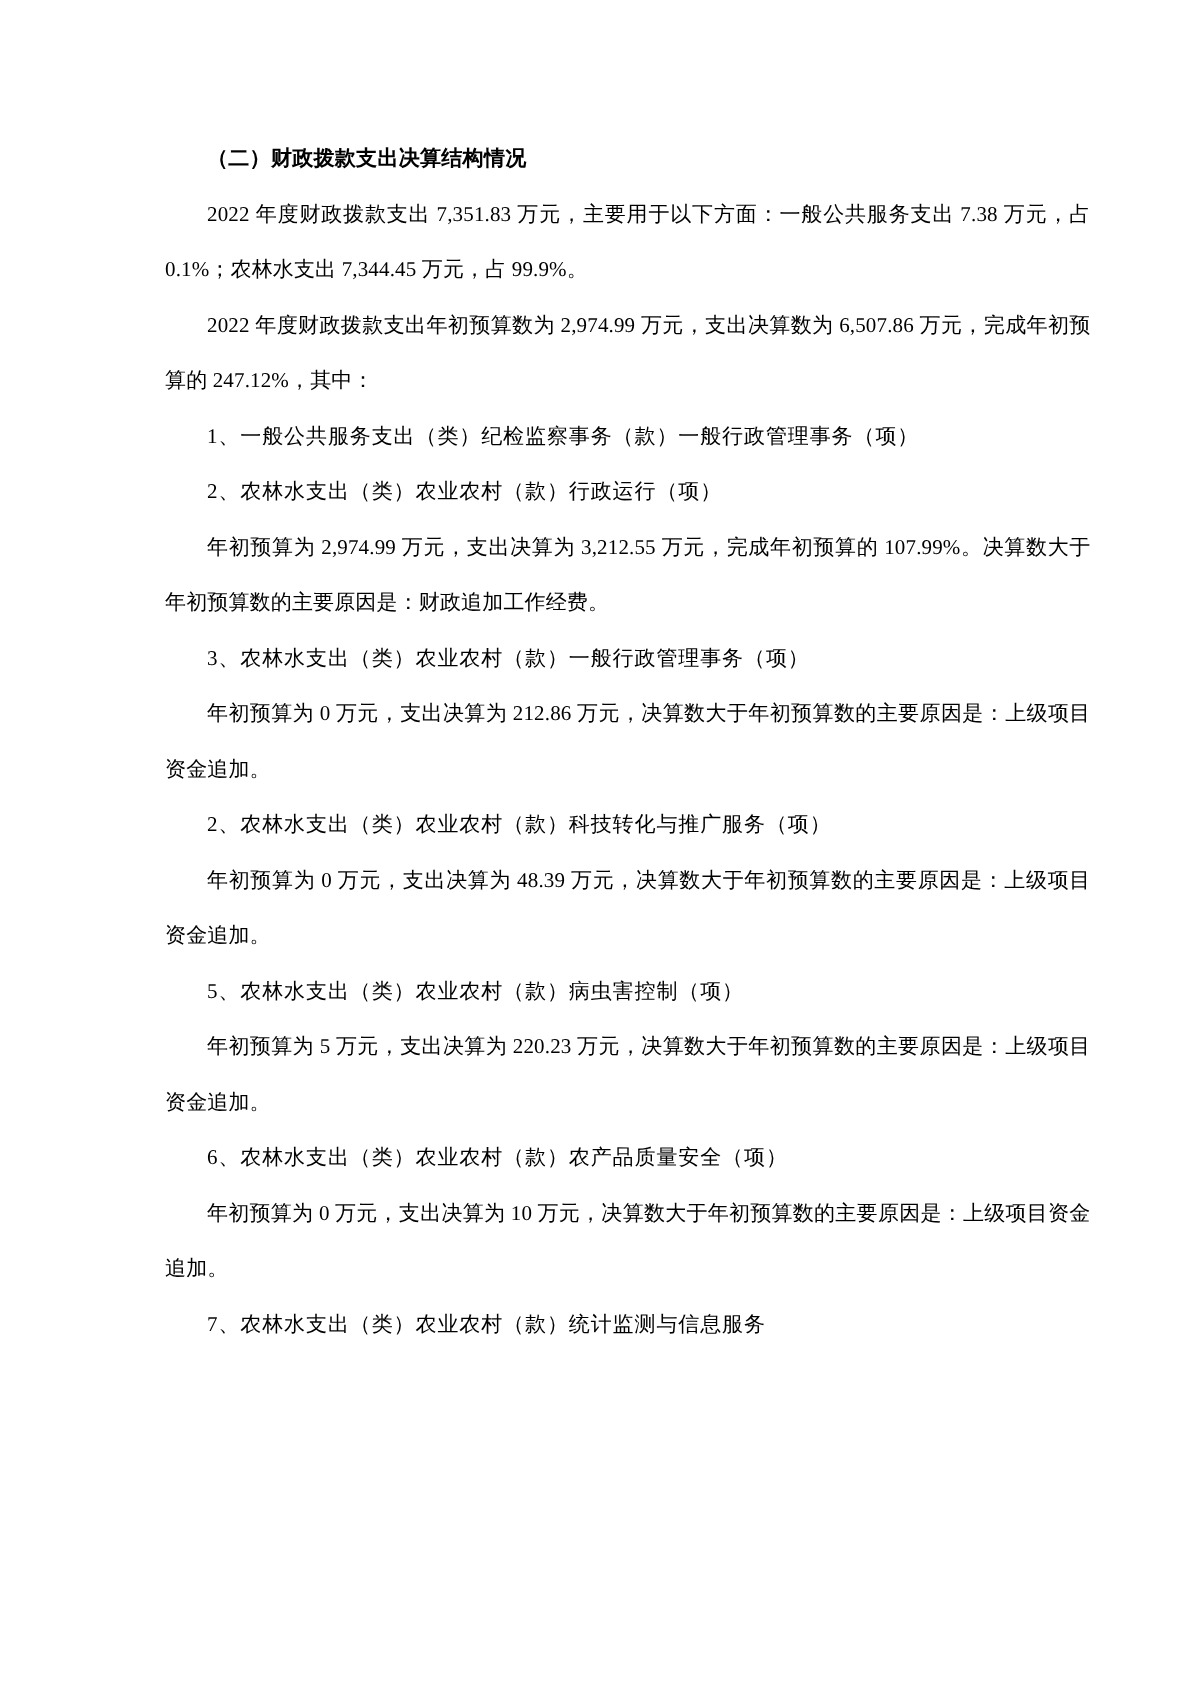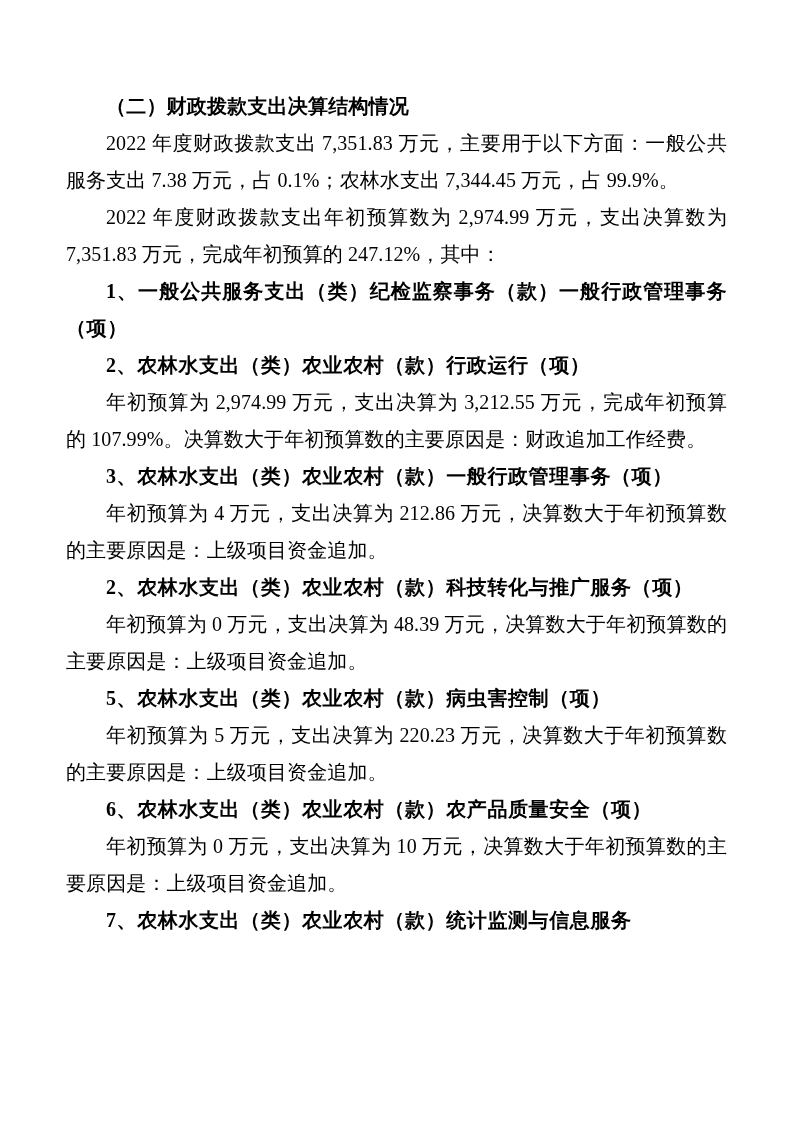--- a/index.html
+++ b/index.html
@@ -16,63 +16,64 @@
   }
   .page {
     position: relative;
     width: 793px;
     height: 1122px;
     box-sizing: border-box;
     padding: 88px 66px 60px 66px;
     background: #ffffff;
   }
   .doc-body {
-    font-size: 20px;
+    font-size: 14px;
     line-height: 37px;
     text-align: justify;
     text-justify: inter-ideograph;
+    margin-left: 44px;
   }
   p {
     margin: 0;
     padding: 0;
   }
   .heading {
     font-weight: bold;
     text-indent: 2em;
     letter-spacing: 0.2px;
   }
   .heading-sub {
-    font-weight: bold;
+    font-weight: normal;
     text-indent: 2em;
     letter-spacing: 0.6px;
   }
   .para {
     text-indent: 2em;
     letter-spacing: 0.1px;
     font-family: Liberation Serif, serif;
   }
 </style>
 </head>
 <body>
 
 <div class="page">
   <div class="doc-body">
 
     <p class="heading">（二）财政拨款支出决算结构情况</p>
     <p class="para">2022 年度财政拨款支出 7,351.83 万元，主要用于以下方面：一般公共服务支出 7.38 万元，占 0.1%；农林水支出 7,344.45 万元，占 99.9%。</p>
 
-    <p class="para">2022 年度财政拨款支出年初预算数为 2,974.99 万元，支出决算数为 7,351.83 万元，完成年初预算的 247.12%，其中：</p>
+    <p class="para">2022 年度财政拨款支出年初预算数为 2,974.99 万元，支出决算数为 6,507.86 万元，完成年初预算的 247.12%，其中：</p>
 
     <p class="heading-sub">1、一般公共服务支出（类）纪检监察事务（款）一般行政管理事务（项）</p>
 
     <p class="heading-sub">2、农林水支出（类）农业农村（款）行政运行（项）</p>
     <p class="para">年初预算为 2,974.99 万元，支出决算为 3,212.55 万元，完成年初预算的 107.99%。决算数大于年初预算数的主要原因是：财政追加工作经费。</p>
 
     <p class="heading-sub">3、农林水支出（类）农业农村（款）一般行政管理事务（项）</p>
-    <p class="para">年初预算为 4 万元，支出决算为 212.86 万元，决算数大于年初预算数的主要原因是：上级项目资金追加。</p>
+    <p class="para">年初预算为 0 万元，支出决算为 212.86 万元，决算数大于年初预算数的主要原因是：上级项目资金追加。</p>
 
     <p class="heading-sub">2、农林水支出（类）农业农村（款）科技转化与推广服务（项）</p>
     <p class="para">年初预算为 0 万元，支出决算为 48.39 万元，决算数大于年初预算数的主要原因是：上级项目资金追加。</p>
 
     <p class="heading-sub">5、农林水支出（类）农业农村（款）病虫害控制（项）</p>
     <p class="para">年初预算为 5 万元，支出决算为 220.23 万元，决算数大于年初预算数的主要原因是：上级项目资金追加。</p>
 
     <p class="heading-sub">6、农林水支出（类）农业农村（款）农产品质量安全（项）</p>
     <p class="para">年初预算为 0 万元，支出决算为 10 万元，决算数大于年初预算数的主要原因是：上级项目资金追加。</p>
 

